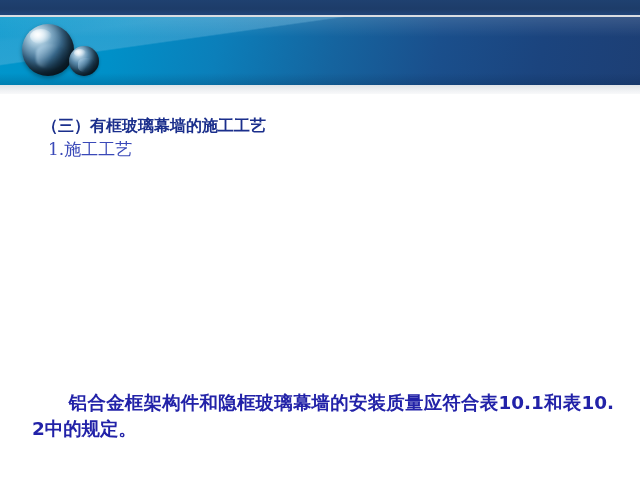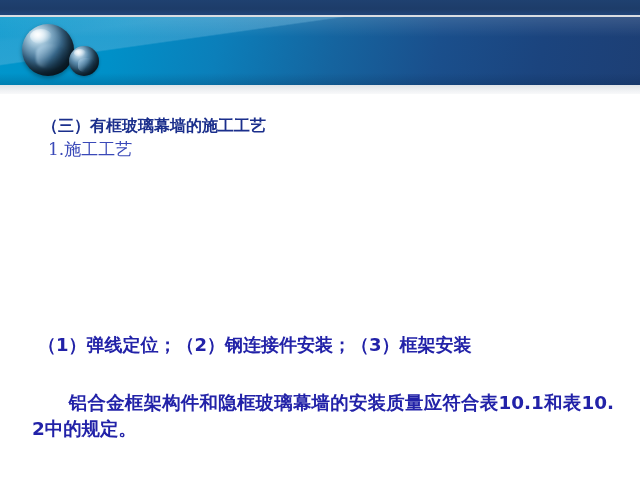--- a/index.html
+++ b/index.html
@@ -181,18 +181,17 @@
   <div class="under-header-line"></div>
   <div class="under-header"></div>
 
   <div class="body">
 
     <div class="heading">（三）有框玻璃幕墙的施工工艺</div>
 
     <div class="subheading">1.施工工艺</div>
 
 
-    <div class="para-items">（1）弹线定位；（2）钢连接件安装；（3）框架安装</div>
 
     <div class="para-last">铝合金框架构件和隐框玻璃幕墙的安装质量应符合表10.1和表10.2中的规定。</div>
 
   </div>
 </div>
 
 </body></html>

